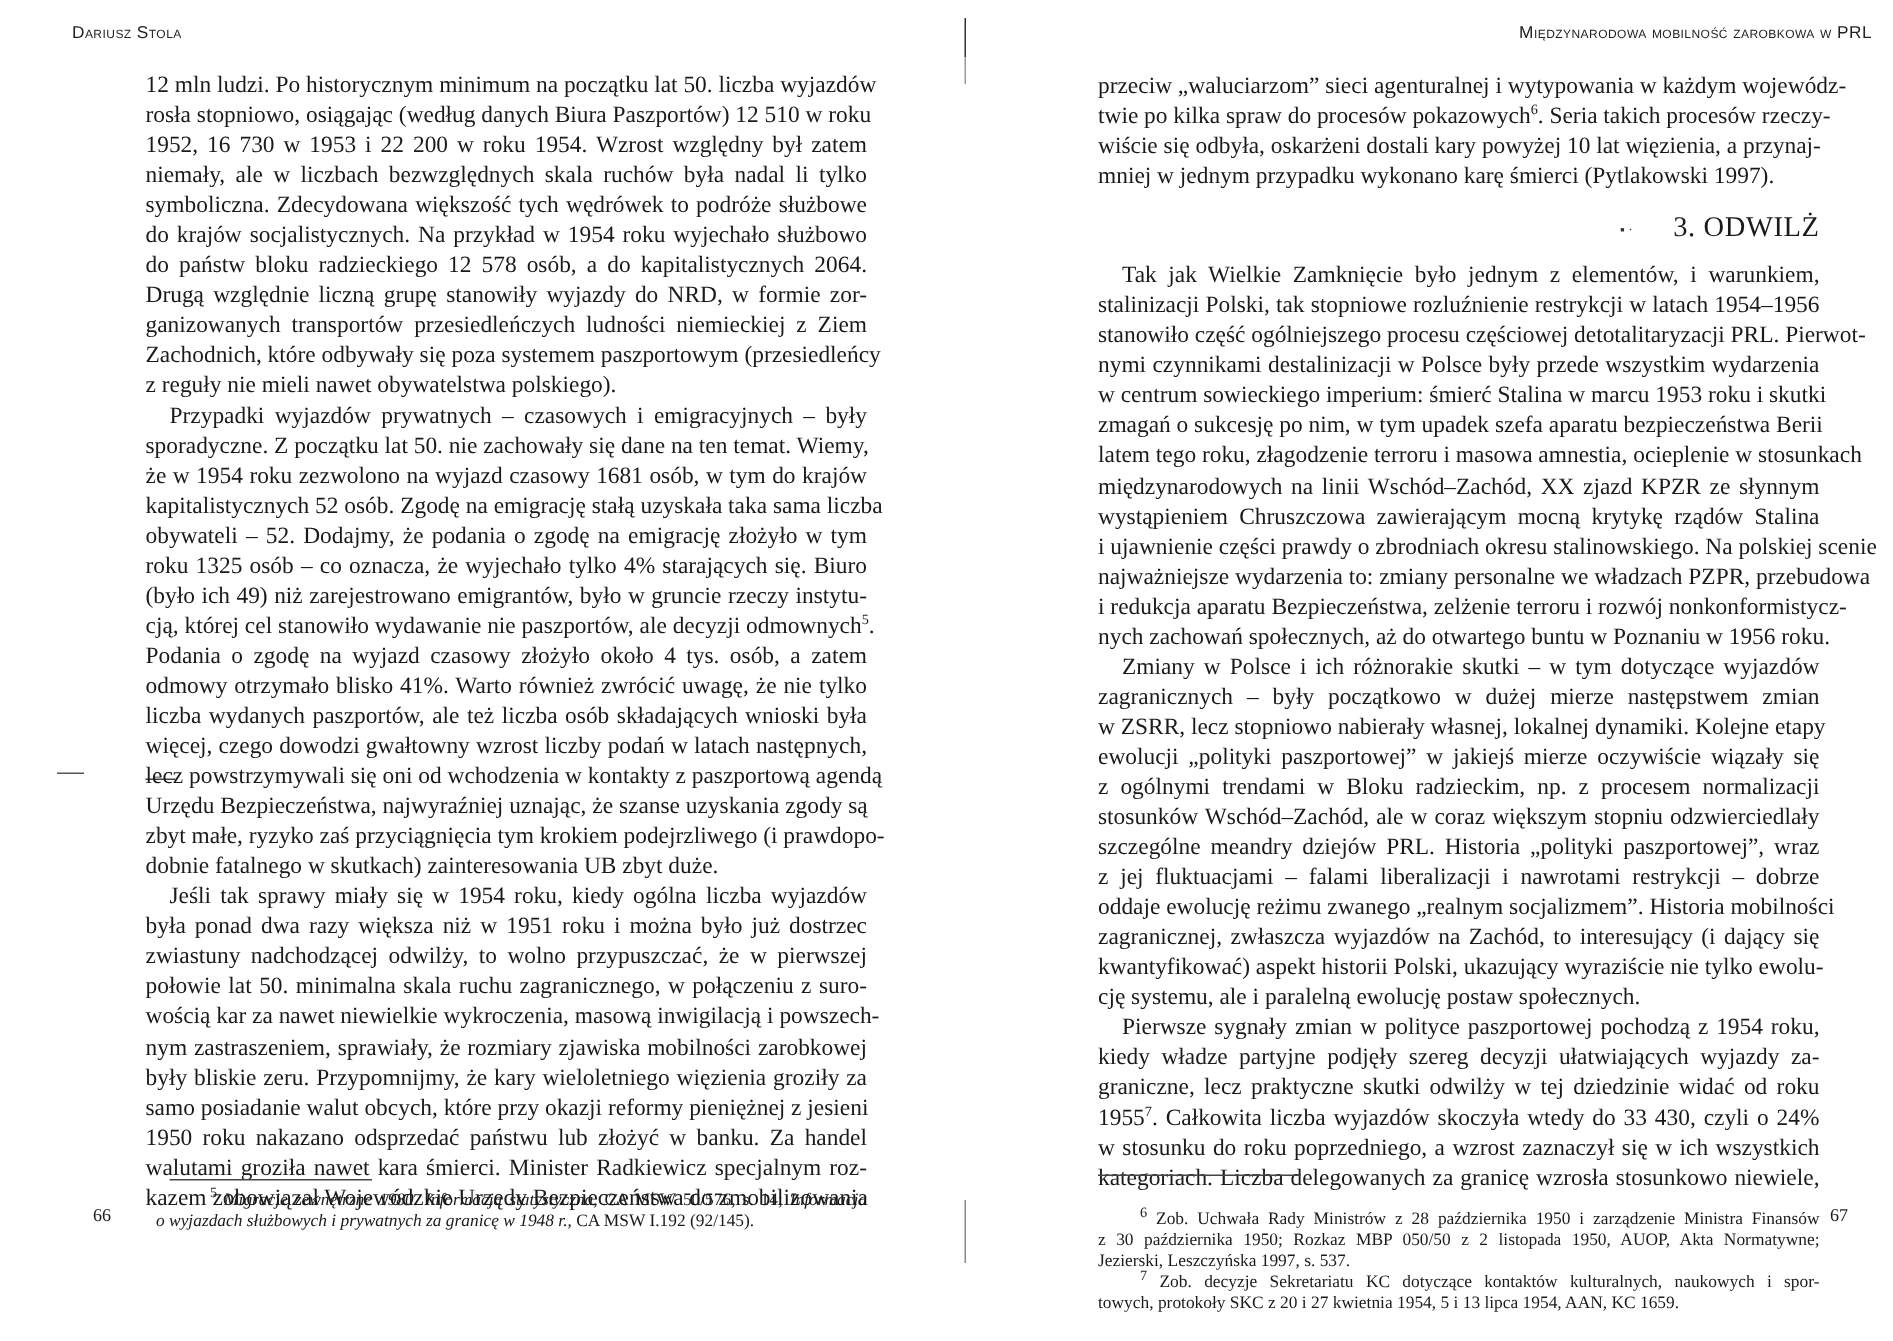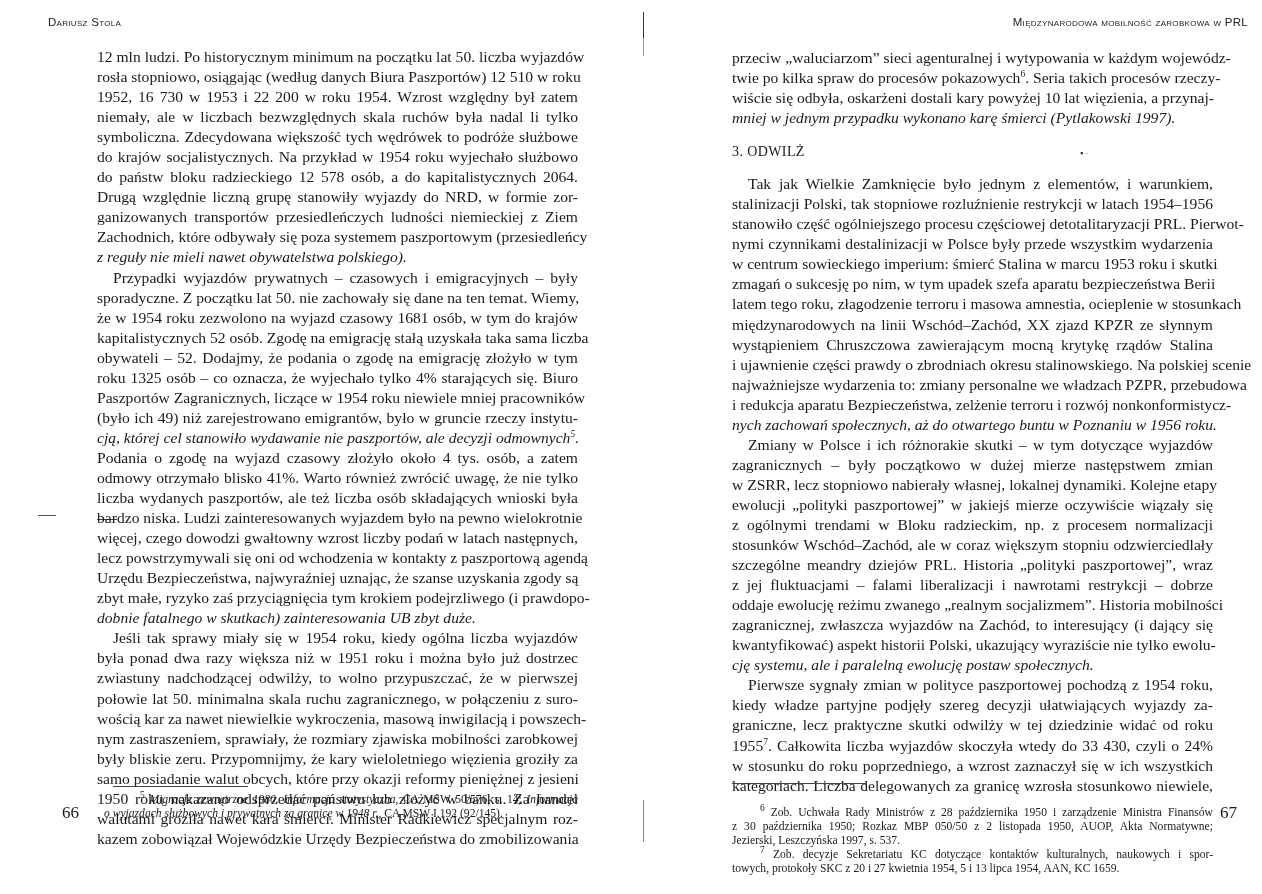--- a/index.html
+++ b/index.html
@@ -9,37 +9,37 @@
   .page-left { left:0; width:620px; }
   .page-right { left:640px; width:622px; }
   .running-head { position:absolute; top:16px; font-size:11.5px; letter-spacing:0.3px;
                   font-variant:small-caps; font-family:"Liberation Sans","DejaVu Sans",sans-serif; color:#222; }
   .page-left .running-head { left:48px; }
   .page-right .running-head { right:14px; }
   .body-text { position:absolute; font-size:15.6px; line-height:20.05px; text-align:justify; }
   .page-left .body-text { left:97px; top:47px; width:481px; }
   .page-right .body-text { left:92px; top:48px; width:481px; }
   .line { display:block; white-space:nowrap; text-align:justify; text-align-last:justify; height:20.05px; overflow:visible; }
-  .line.last { text-align-last:left;font-style:italic; }
+  .line.last { text-align-last:left; }
   .indent { padding-left:16px; }
-  .section-title { display:block; text-align:left; font-size:14px; letter-spacing:0.4px;
+  .section-title { display:block; text-align:right; font-size:19px; letter-spacing:0.4px;
                    margin:14px 0 12px 0; height:20px; }
   sup { font-size:9.5px; line-height:0; vertical-align:super; }
   .fn-rule { position:absolute; height:1px; background:#444; width:135px; }
   .page-left .fn-rule { left:113px; top:786px; }
   .page-right .fn-rule { left:92px; top:783px; }
   .footnotes { position:absolute; font-size:11.6px; line-height:14px; }
   .page-left .footnotes { left:112px; top:793px; width:466px; }
   .page-right .footnotes { left:92px; top:806px; width:481px; }
   .fn-line { display:block; white-space:nowrap; text-align:justify; text-align-last:justify; height:14px; }
   .fn-line.last { text-align-last:left; }
   .fn-line.indent { padding-left:28px; }
   .page-left .fn-line.cont { margin-left:-8px; }
   em { font-style:italic; }
-  .page-number { position:absolute; font-size:17px; }
+  .page-number { position:absolute; font-size:12px; }
   .page-left .page-number { left:62px; top:803px; }
   .page-right .page-number { left:580px; top:803px; }
   .gutter-mark { position:absolute; background:#333; width:1px; }
   .margin-dash { position:absolute; left:38px; top:515px; width:18px; height:1px; background:#555; }
   .smudge { position:absolute; left:1080px; top:148px; font-size:9px; color:#333; }
   .underline-mark { position:absolute; left:97px; top:519px; width:20px; height:1px; background:#444; }
 </style>
 </head>
 <body>
 
@@ -58,27 +58,25 @@
       <span class="line"><span>Drugą względnie liczną grupę stanowiły wyjazdy do NRD, w formie zor-</span></span>
       <span class="line"><span>ganizowanych transportów przesiedleńczych ludności niemieckiej z Ziem</span></span>
       <span class="line"><span>Zachodnich, które odbywały się poza systemem paszportowym (przesiedleńcy</span></span>
       <span class="line last"><span>z reguły nie mieli nawet obywatelstwa polskiego).</span></span>
       <span class="line indent"><span>Przypadki wyjazdów prywatnych – czasowych i emigracyjnych – były</span></span>
       <span class="line"><span>sporadyczne. Z początku lat 50. nie zachowały się dane na ten temat. Wiemy,</span></span>
       <span class="line"><span>że w 1954 roku zezwolono na wyjazd czasowy 1681 osób, w tym do krajów</span></span>
       <span class="line"><span>kapitalistycznych 52 osób. Zgodę na emigrację stałą uzyskała taka sama liczba</span></span>
       <span class="line"><span>obywateli – 52. Dodajmy, że podania o zgodę na emigrację złożyło w tym</span></span>
       <span class="line"><span>roku 1325 osób – co oznacza, że wyjechało tylko 4% starających się. Biuro</span></span>
-      <span class="line"><span>Paszportów Zagranicznych, liczące w 1954 roku niewiele mniej pracowników</span></span>
       <span class="line"><span>(było ich 49) niż zarejestrowano emigrantów, było w gruncie rzeczy instytu-</span></span>
       <span class="line last"><span>cją, której cel stanowiło wydawanie nie paszportów, ale decyzji odmownych</span><sup>5</sup><span>.</span></span>
       <span class="line"><span>Podania o zgodę na wyjazd czasowy złożyło około 4 tys. osób, a zatem</span></span>
       <span class="line"><span>odmowy otrzymało blisko 41%. Warto również zwrócić uwagę, że nie tylko</span></span>
       <span class="line"><span>liczba wydanych paszportów, ale też liczba osób składających wnioski była</span></span>
-      <span class="line"><span>bardzo niska. Ludzi zainteresowanych wyjazdem było na pewno wielokrotnie</span></span>
       <span class="line"><span>więcej, czego dowodzi gwałtowny wzrost liczby podań w latach następnych,</span></span>
       <span class="line"><span>lecz powstrzymywali się oni od wchodzenia w kontakty z paszportową agendą</span></span>
       <span class="line"><span>Urzędu Bezpieczeństwa, najwyraźniej uznając, że szanse uzyskania zgody są</span></span>
       <span class="line"><span>zbyt małe, ryzyko zaś przyciągnięcia tym krokiem podejrzliwego (i prawdopo-</span></span>
       <span class="line last"><span>dobnie fatalnego w skutkach) zainteresowania UB zbyt duże.</span></span>
       <span class="line indent"><span>Jeśli tak sprawy miały się w 1954 roku, kiedy ogólna liczba wyjazdów</span></span>
       <span class="line"><span>była ponad dwa razy większa niż w 1951 roku i można było już dostrzec</span></span>
       <span class="line"><span>zwiastuny nadchodzącej odwilży, to wolno przypuszczać, że w pierwszej</span></span>
       <span class="line"><span>połowie lat 50. minimalna skala ruchu zagranicznego, w połączeniu z suro-</span></span>
       <span class="line"><span>wością kar za nawet niewielkie wykroczenia, masową inwigilacją i powszech-</span></span>

